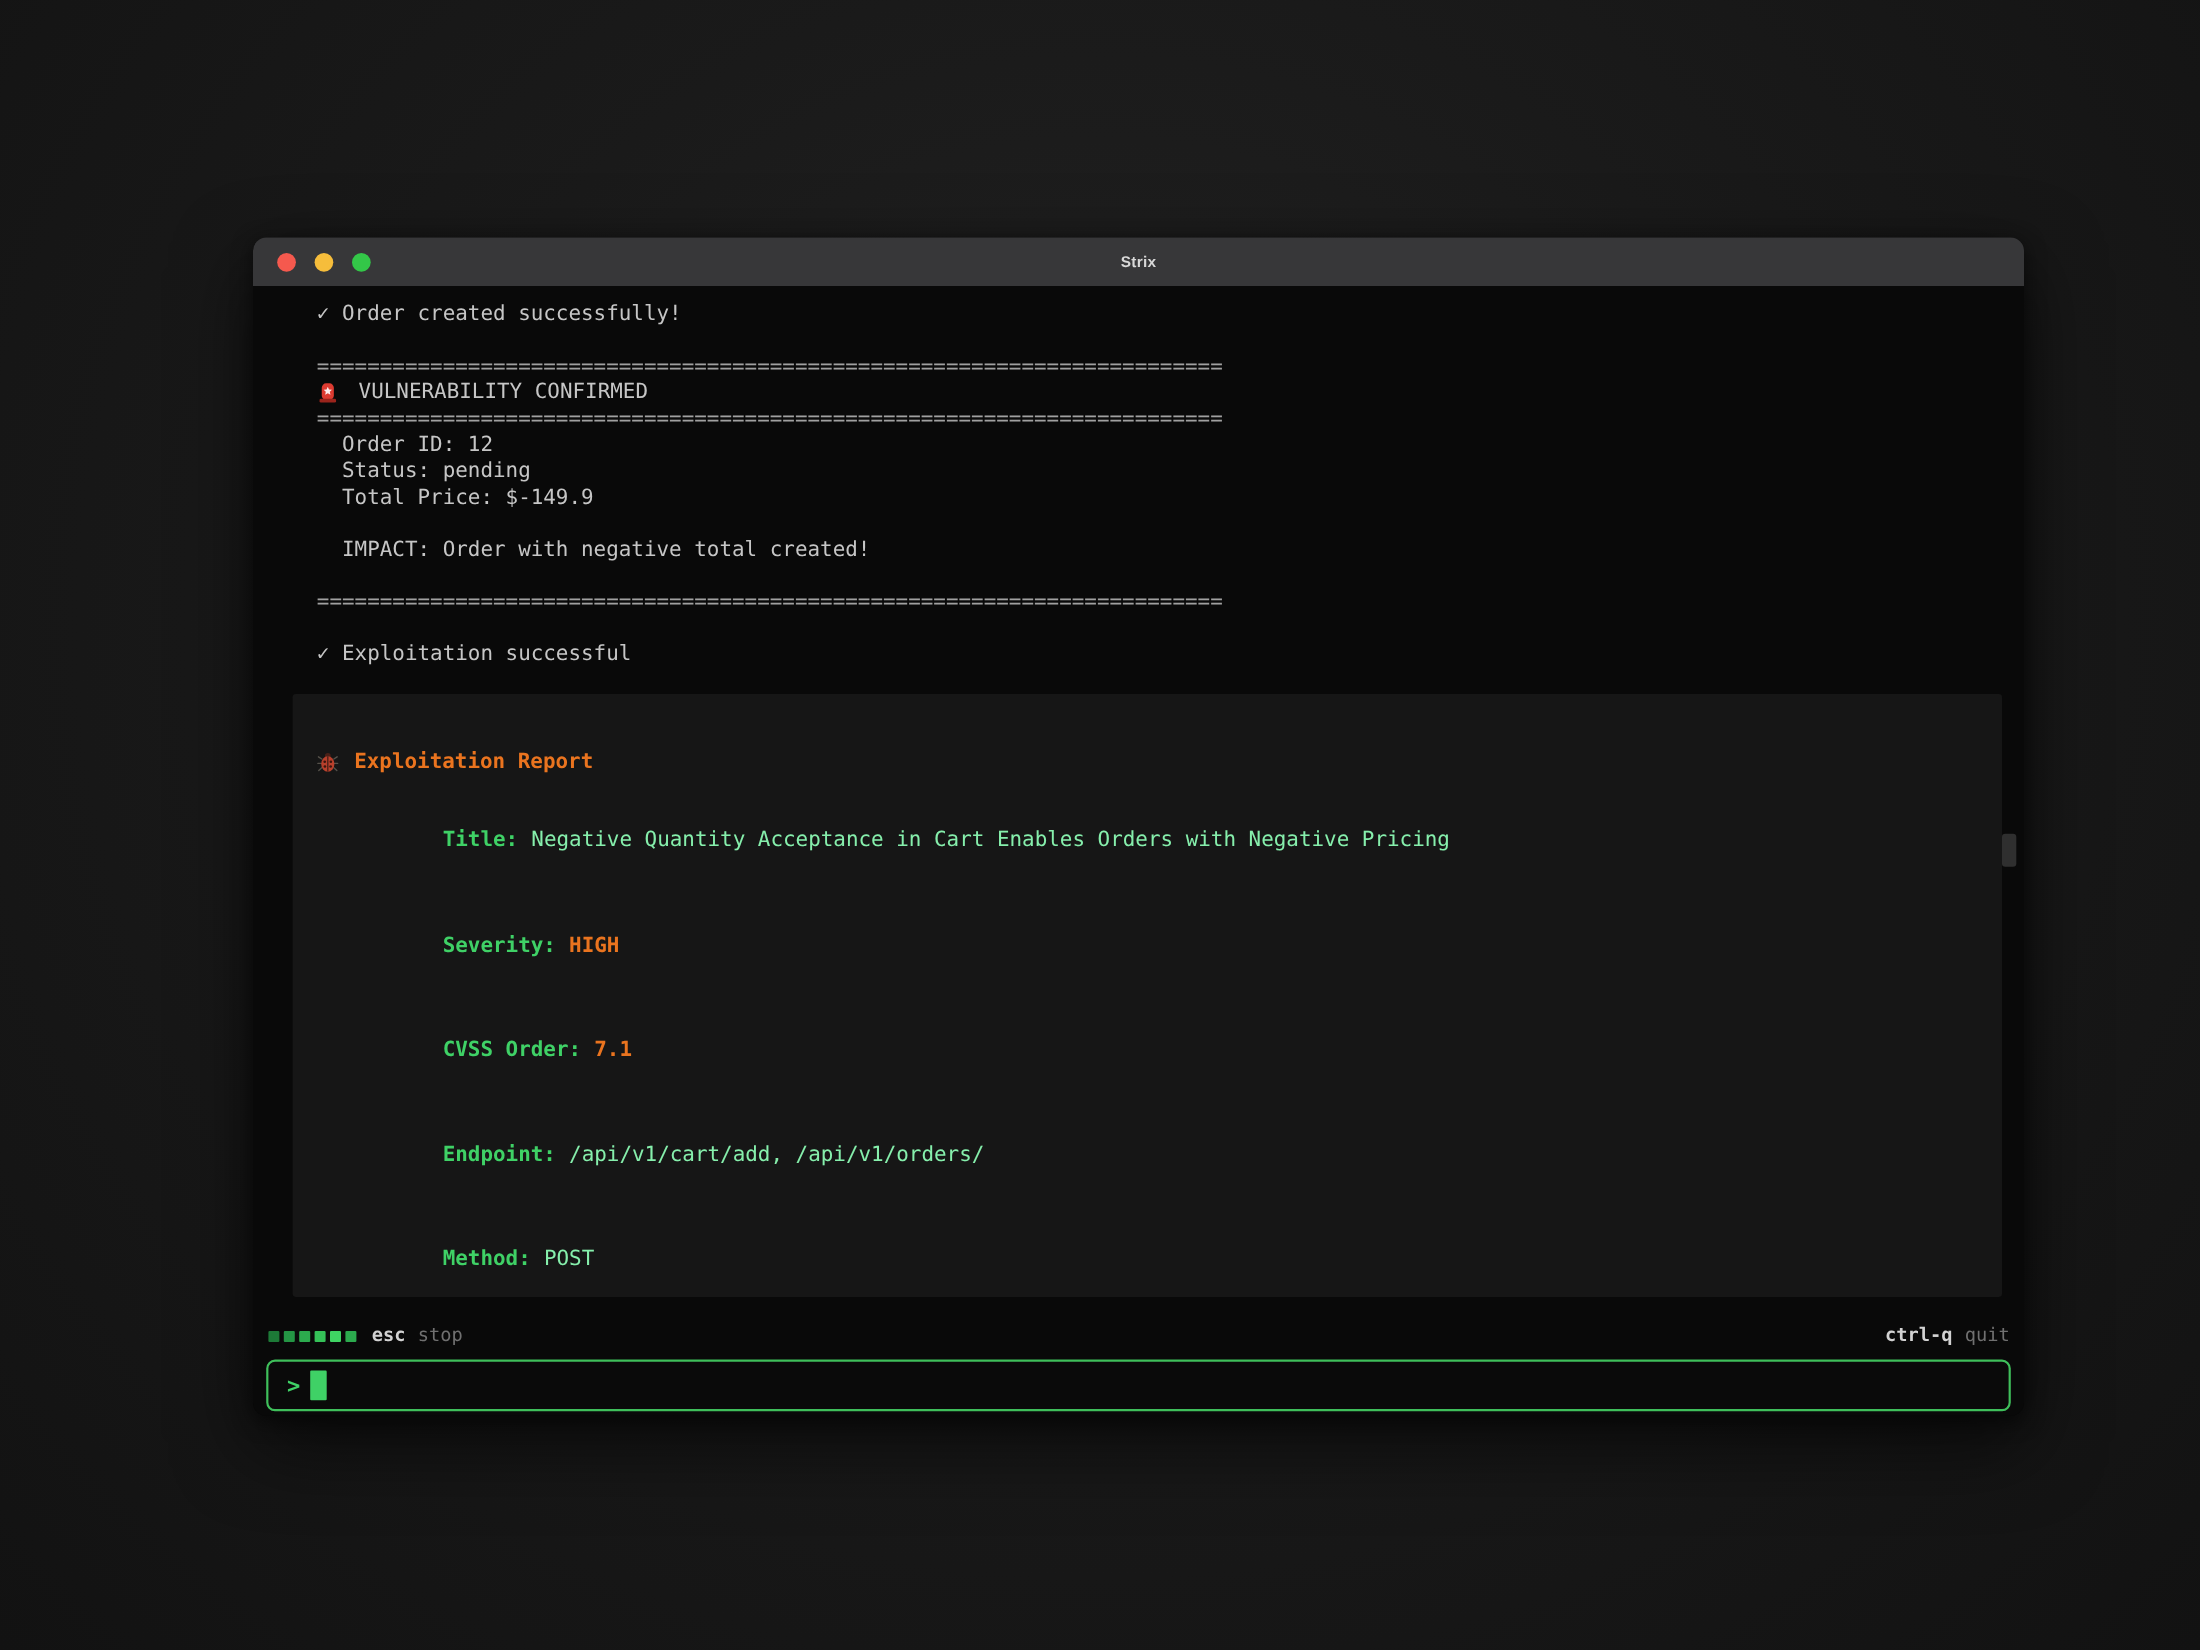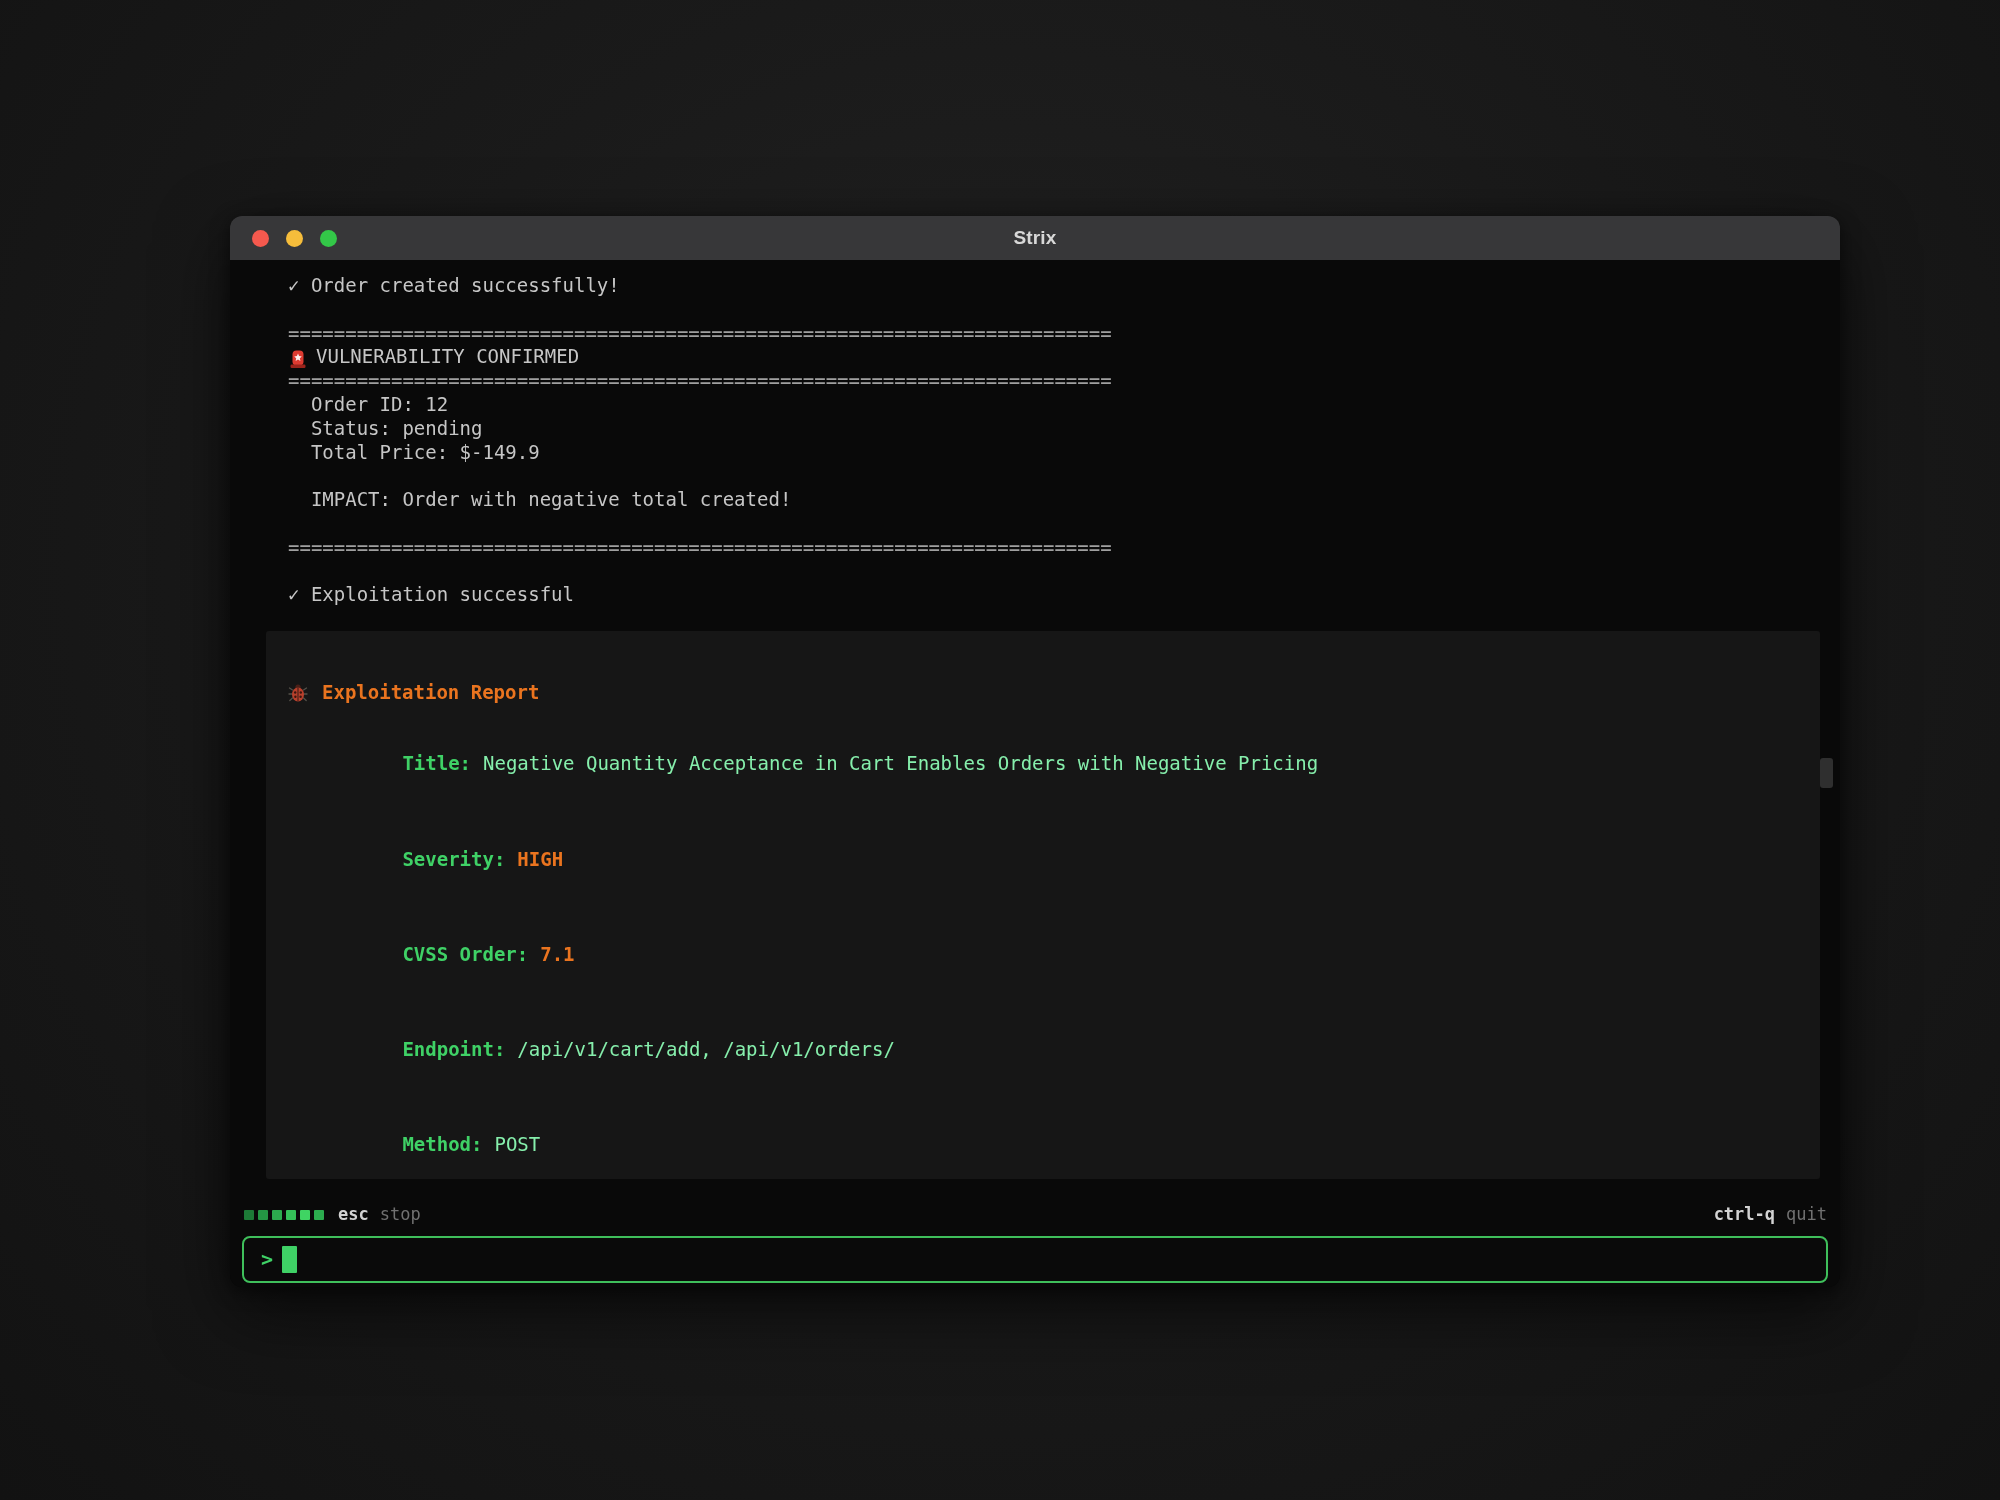--- a/index.html
+++ b/index.html
@@ -18,29 +18,29 @@
   .titlebar {
     position:relative; height:44px; background:#373739;
     border-radius:12px 12px 0 0;
     display:flex; align-items:center; justify-content:center;
   }
   .lights { position:absolute; left:22px; top:0; height:44px; display:flex; align-items:center; gap:17px; }
   .light { width:17px; height:17px; border-radius:50%; }
   .light.red { background:#f5594e; }
   .light.yellow { background:#f6bd3b; }
   .light.green { background:#33c748; }
-  .title-text { font-family:"Liberation Sans", sans-serif; font-weight:bold; font-size:19px; color:#d8d8d8; letter-spacing:.2px; }
+  .title-text { font-family:"Liberation Sans", sans-serif; font-weight:bold; font-size:14px; color:#d8d8d8; letter-spacing:.2px; }
   .content {
     position:relative; height:1027px; background:#090909;
     border-radius:0 0 12px 12px; overflow:hidden;
     font-size:19px; line-height:23.8px; color:#c6c6c6;
   }
   .term { position:absolute; top:14px; left:13px; right:0; }
   .tline { padding-left:45px; white-space:pre; }
-  .tline.row { display:flex; align-items:flex-end; gap:8px; }
+  .tline.row { display:flex; align-items:center; gap:18px; }
   .sep { color:#a0a0a0; letter-spacing:0; }
   .icon-box { display:inline-flex; width:20px; height:20px; flex:0 0 auto; }
   
   .panel {
     margin:0 0 0 23px; margin-top:0;
     width:1554px; height:548px; background:#161616; border-radius:3px;
     padding:50px 24px 0 22px; overflow:hidden;
   }
   .panel .pline { white-space:pre; }
   .panel .entry { margin-bottom:23.8px; }

